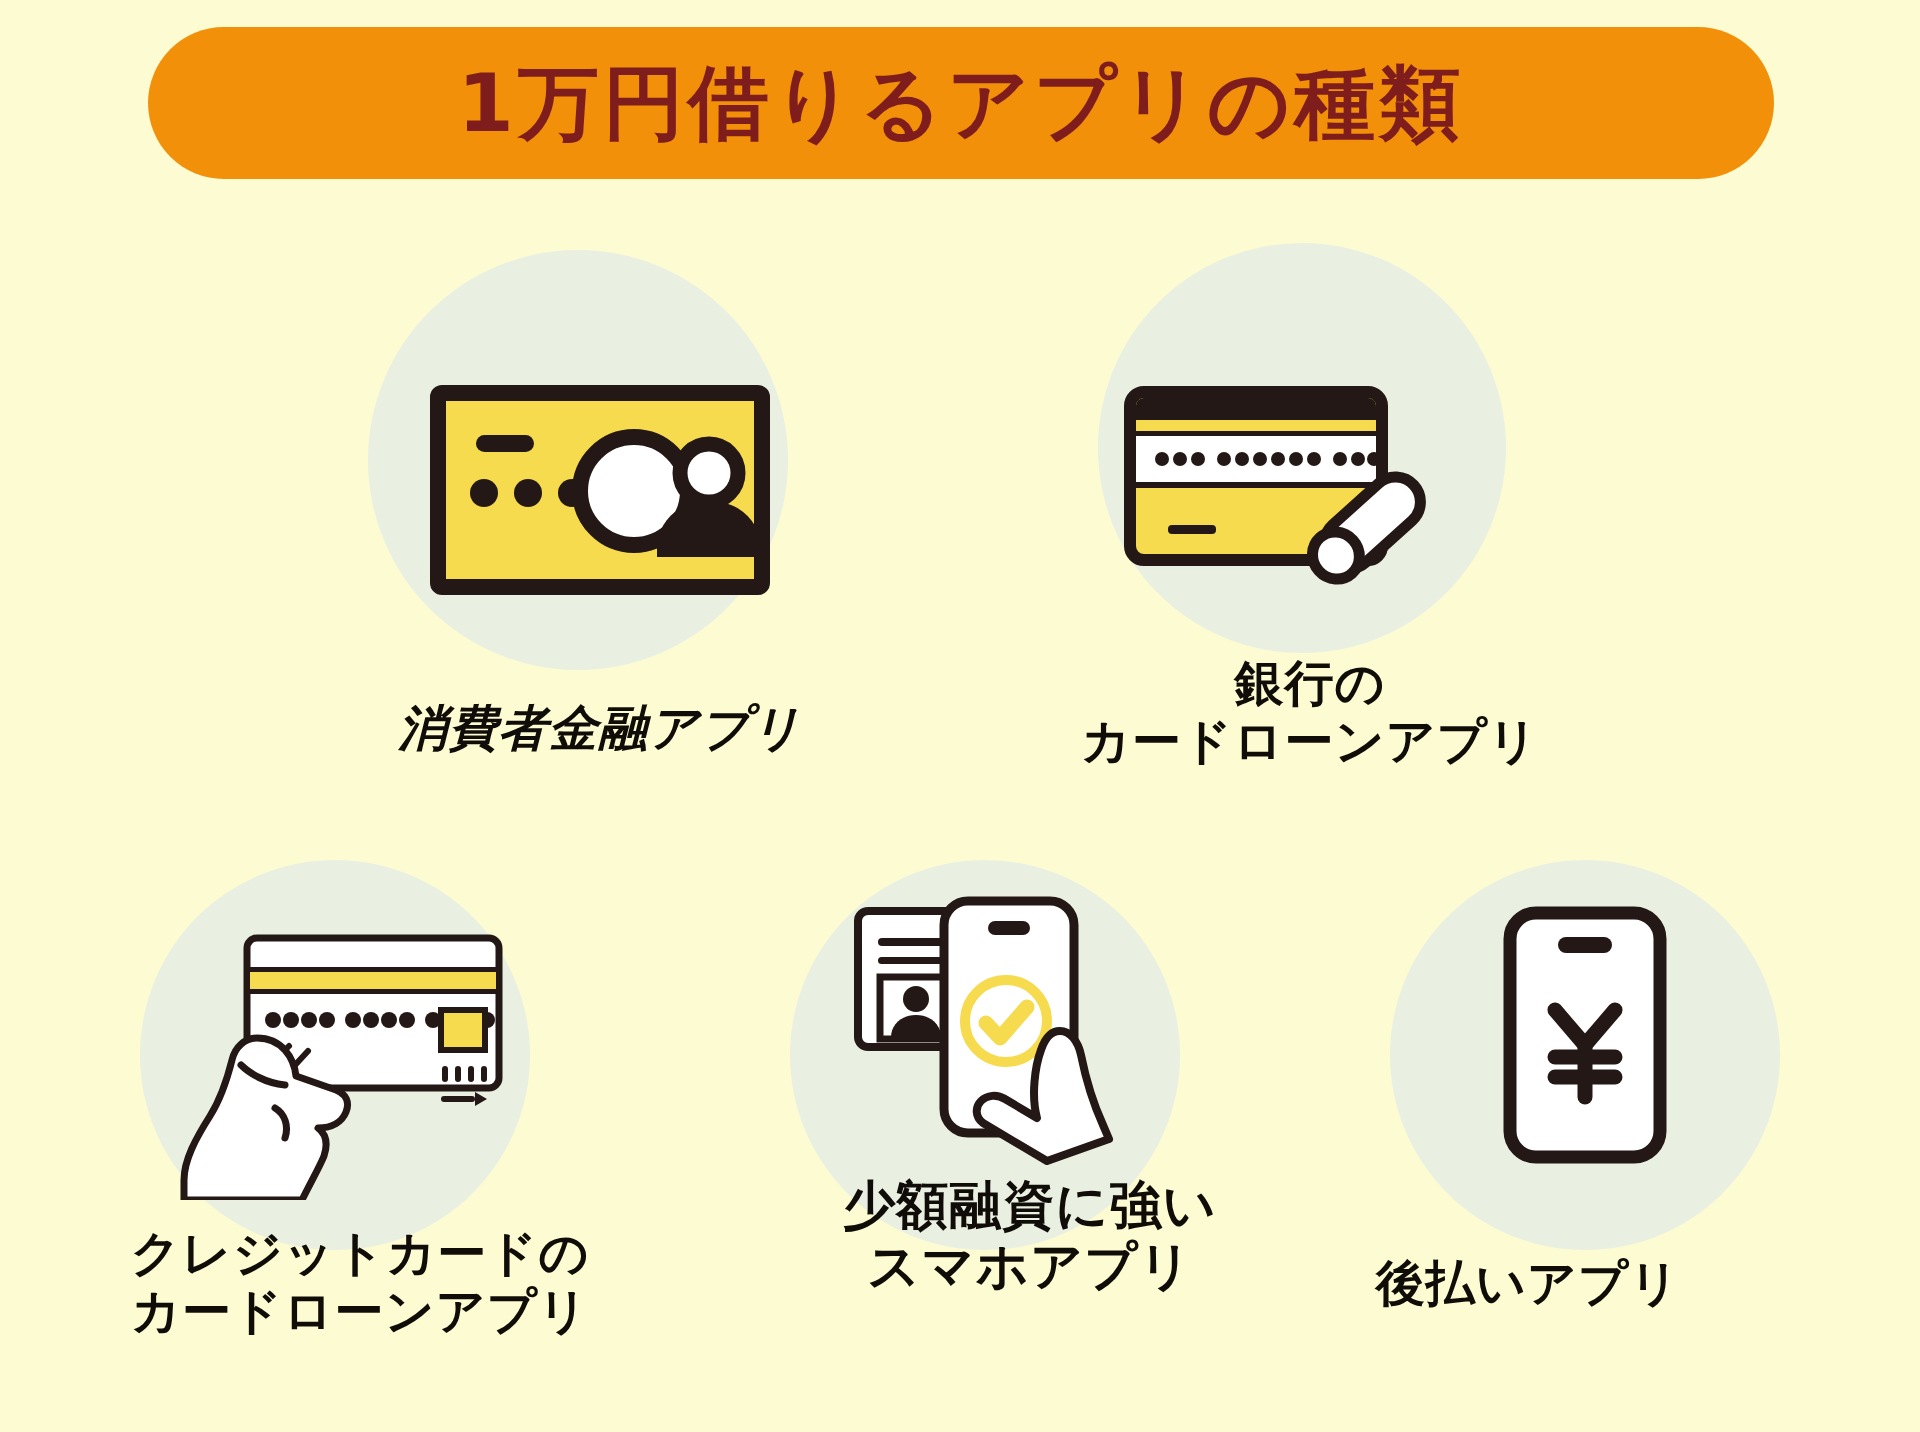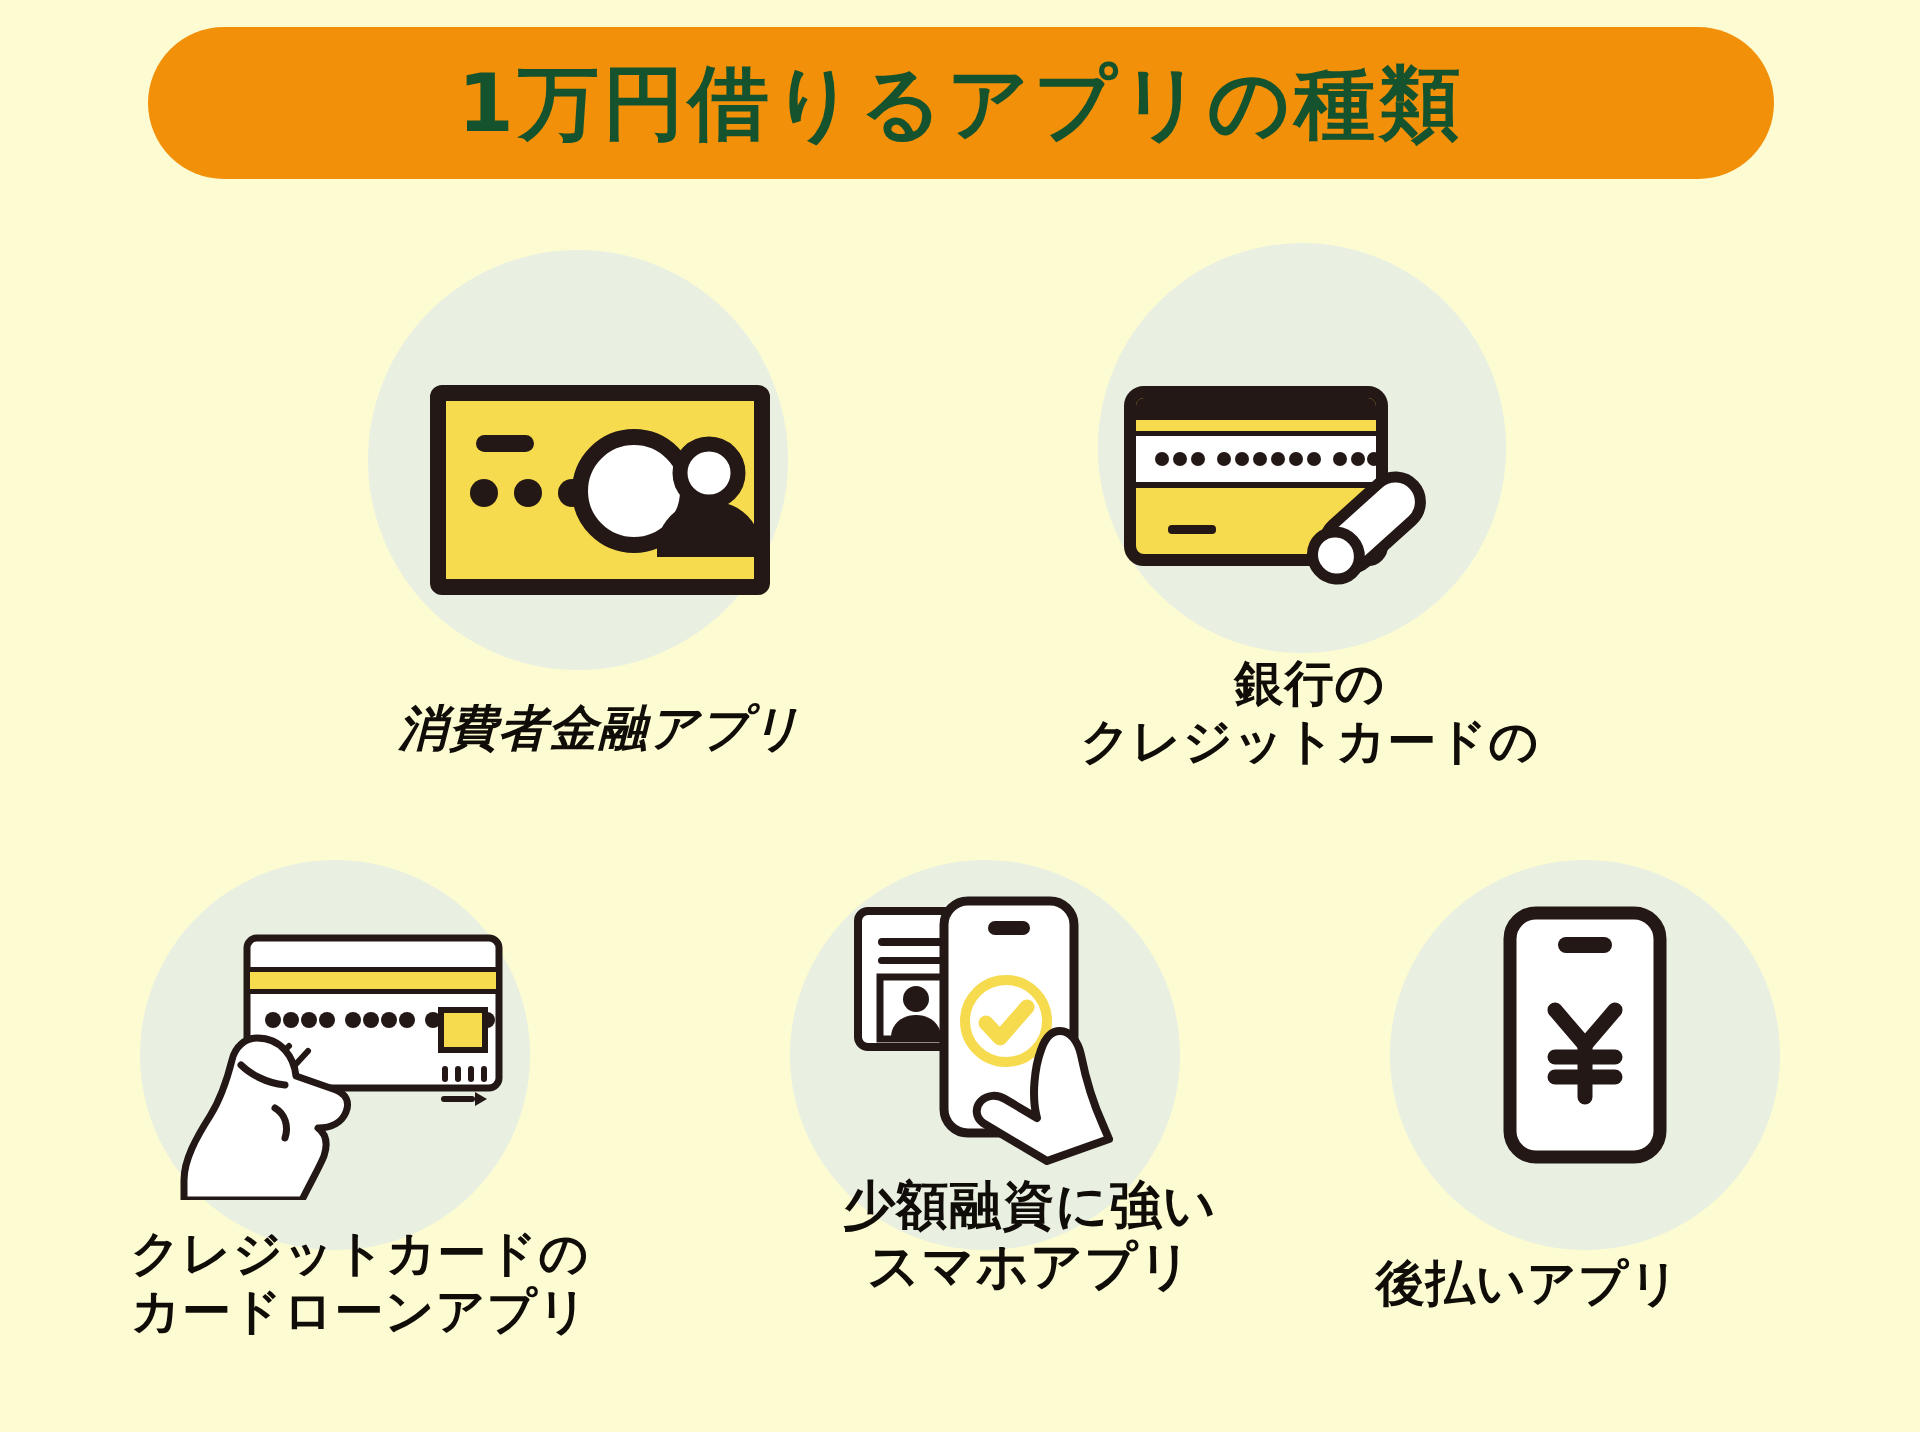--- a/index.html
+++ b/index.html
@@ -15,21 +15,21 @@
   
   .title-banner{
     position:absolute;
     left:148px; top:27px;
     width:1626px; height:152px;
     background:#F29009;
     border-radius:78px;
     display:flex;align-items:center;justify-content:center;
   }
   .title-text{
-    color:#14532d;
+    color:#7f1d1d;
     font-size:81px;
     font-weight:bold;
     letter-spacing:4px;
     line-height:1;
     white-space:nowrap;
     font-family:"DejaVu Sans","Liberation Sans",sans-serif;
   }
 
   
   .item{position:absolute;}
@@ -136,21 +136,21 @@
 
         <rect x="48" y="147" width="48" height="9" rx="4" fill="#231815"></rect>
 
         <g transform="rotate(-42 245 150)">
           <rect x="198" y="126" width="112" height="50" rx="25" fill="#FFFFFF" stroke="#231815" stroke-width="11"></rect>
           <ellipse cx="205" cy="151" rx="23" ry="24" fill="#FFFFFF" stroke="#231815" stroke-width="11"></ellipse>
         </g>
       </svg>
     </div>
     <div class="label">銀行の
-クレジットカードの</div>
+カードローンアプリ</div>
   </div>
 
   <div class="item" id="item3">
     <div class="blob"></div>
     <div class="icon-wrap">
       <svg width="360" height="280" viewBox="0 0 360 280">
 
         <rect x="82" y="18" width="252" height="150" rx="10" fill="#FFFFFF" stroke="#231815" stroke-width="7"></rect>
         <rect x="85" y="50" width="246" height="20" fill="#F7DB4E" stroke="#231815" stroke-width="0"></rect>
         <rect x="85" y="47" width="246" height="5" fill="#231815"></rect>

